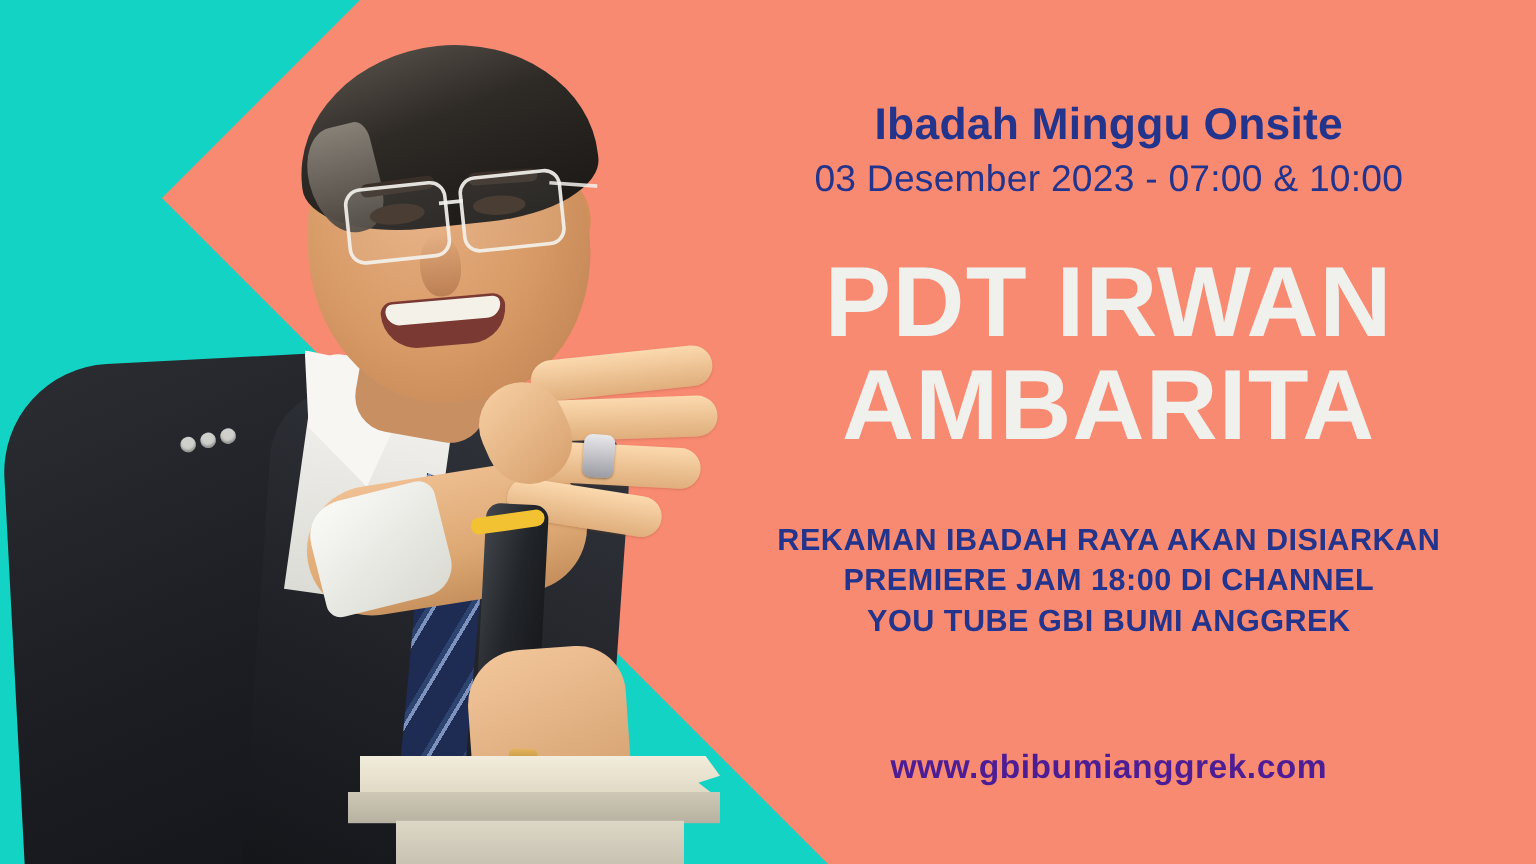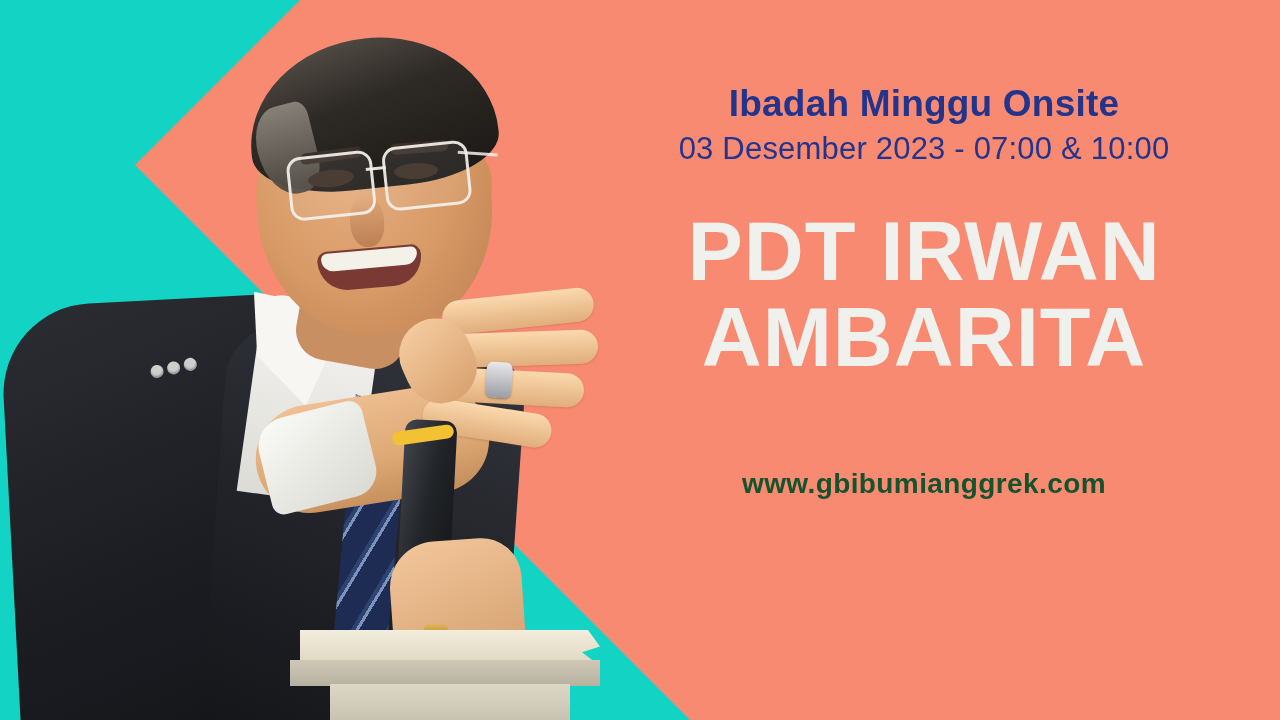--- a/index.html
+++ b/index.html
@@ -226,21 +226,21 @@
     margin-top:42px;text-align:center;color:#F0F0ED;
     font-size:83px;font-weight:bold;line-height:1.03;letter-spacing:1px;
   }
   .speaker .ln{display:block;white-space:nowrap;}
   .notice{
     margin-top:54px;text-align:center;color:#23348C;
     font-size:25.5px;font-weight:bold;line-height:1.32;letter-spacing:.4px;
   }
   .notice .ln{display:block;white-space:nowrap;}
   .website{
-    margin-top:88px;text-align:center;color:#14532d;
+    margin-top:88px;text-align:center;color:#4c1d95;
     font-size:28px;font-weight:bold;letter-spacing:.4px;white-space:nowrap;
   }
 </style>
 </head>
 <body>
 
 <div class="poster">
 
   <div class="bg-salmon"></div>
   <div class="bg-teal-diagonal"></div>
@@ -297,17 +297,22 @@
 
   <div class="textcol">
     <div class="event-title">Ibadah Minggu Onsite</div>
     <div class="event-date">03 Desember 2023 - 07:00 &amp; 10:00</div>
 
     <div class="speaker">
       <span class="ln">PDT IRWAN</span>
       <span class="ln">AMBARITA</span>
     </div>
 
+    <div class="notice">
+      <span class="ln">REKAMAN IBADAH RAYA AKAN DISIARKAN</span>
+      <span class="ln">PREMIERE JAM 18:00 DI CHANNEL</span>
+      <span class="ln">YOU TUBE GBI BUMI ANGGREK</span>
+    </div>
 
     <div class="website">www.gbibumianggrek.com</div>
   </div>
 
 </div>
 
 </body></html>

